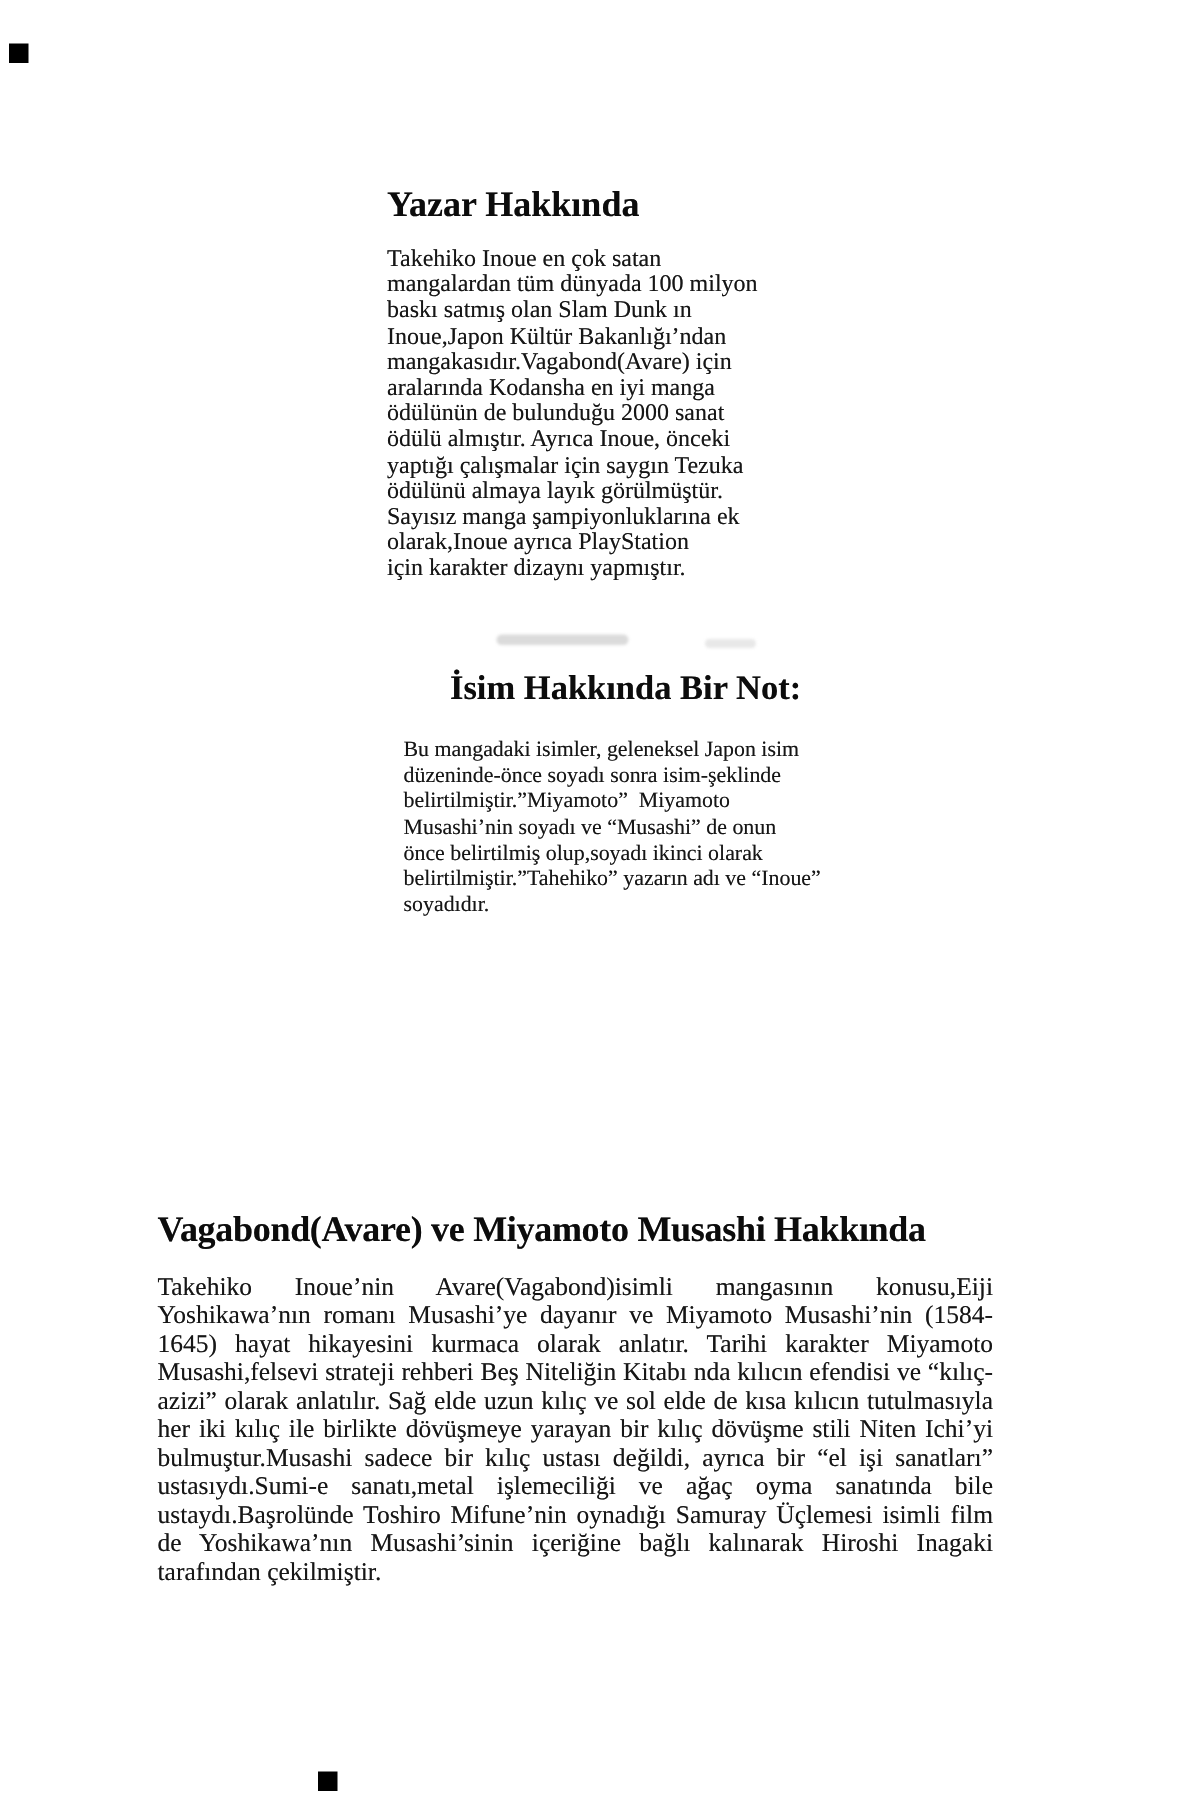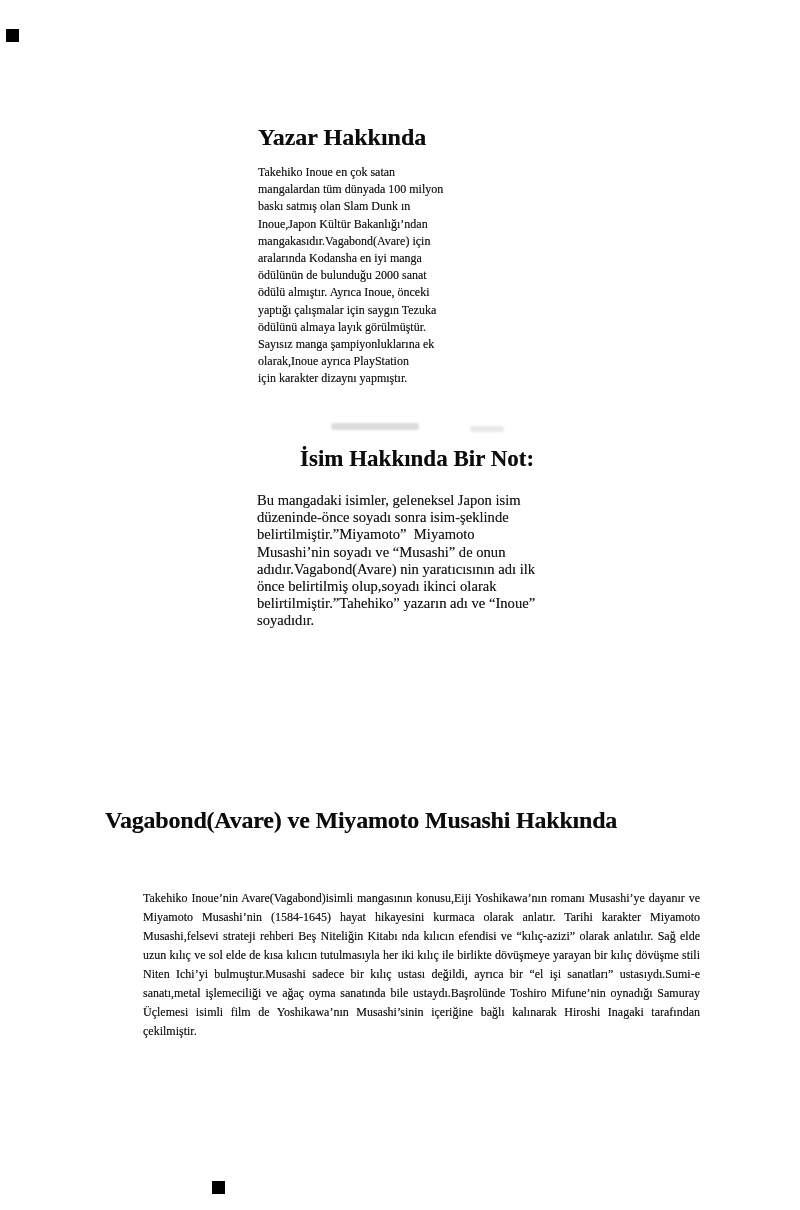--- a/index.html
+++ b/index.html
@@ -21,31 +21,30 @@
   }
   #author-heading   { left: 258px; top: 123px; font-size: 24px; line-height: 28px; }
   #namenote-heading { left: 257px; top: 445px; font-size: 23px; line-height: 28px; margin-left: 43px; }
   #vagabond-heading {
     left: 105px; top: 805px; width: 557px;
     font-size: 24px; line-height: 30px;
     letter-spacing: -0.2px;
   }
 
   #author-body { left: 258px; top: 164px; width: 262px; }
-  #author-body .tline { font-size: 12px; line-height: 17.2px; white-space: pre; }
+  #author-body .tline { font-size: 16px; line-height: 17.2px; white-space: pre; }
 
   #namenote-body { left: 257px; top: 492px; width: 280px; }
-  #namenote-body .tline { font-size: 14.6px; line-height: 17.2px; white-space: pre; }
+  #namenote-body .tline { font-size: 14.6px; line-height: 17.2px; white-space: pre; margin-left: 12px; }
 
   #vagabond-body {
-    left: 105px; top: 889px; width: 557px;
-    font-size: 12px; line-height: 19px;
+    left: 105px; top: 848px; width: 557px;
+    font-size: 17px; line-height: 19px;
     text-align: justify;
     text-justify: inter-word;
-    margin-left: 38px;
   }
 
   .smudge {
     background: rgba(125,125,125,0.28);
     border-radius: 4px;
     filter: blur(1.2px);
   }
   #smudge-1 { left: 331px; top: 423px; width: 88px; height: 7px; }
   #smudge-2 { left: 470px; top: 426px; width: 34px; height: 6px; background: rgba(140,140,140,0.2); }
 
@@ -80,21 +79,20 @@
 <div class="abs smudge" id="smudge-1"></div>
 <div class="abs smudge" id="smudge-2"></div>
 
 <div class="abs heading" id="namenote-heading">İsim Hakkında Bir Not:</div>
 
 <div class="abs" id="namenote-body">
     <div class="tline">Bu mangadaki isimler, geleneksel Japon isim</div>
     <div class="tline">düzeninde-önce soyadı sonra isim-şeklinde</div>
     <div class="tline">belirtilmiştir.”Miyamoto”  Miyamoto</div>
     <div class="tline">Musashi’nin soyadı ve “Musashi” de onun</div>
-    <div class="tline">adıdır.Vagabond(Avare) nin yaratıcısının adı ilk</div>
     <div class="tline">önce belirtilmiş olup,soyadı ikinci olarak</div>
     <div class="tline">belirtilmiştir.”Tahehiko” yazarın adı ve “Inoue”</div>
     <div class="tline">soyadıdır.</div>
   </div>
 
 <div class="abs heading" id="vagabond-heading">Vagabond(Avare) ve Miyamoto Musashi Hakkında</div>
 
 <div class="abs" id="vagabond-body">Takehiko Inoue’nin Avare(Vagabond)isimli mangasının konusu,Eiji Yoshikawa’nın romanı Musashi’ye dayanır ve Miyamoto Musashi’nin (1584-1645) hayat hikayesini kurmaca olarak anlatır. Tarihi karakter Miyamoto Musashi,felsevi strateji rehberi Beş Niteliğin Kitabı nda kılıcın efendisi ve “kılıç-azizi” olarak anlatılır. Sağ elde uzun kılıç ve sol elde de kısa kılıcın tutulmasıyla her iki kılıç ile birlikte dövüşmeye yarayan bir kılıç dövüşme stili Niten Ichi’yi bulmuştur.Musashi sadece bir kılıç ustası değildi, ayrıca bir “el işi sanatları” ustasıydı.Sumi-e sanatı,metal işlemeciliği ve ağaç oyma sanatında bile ustaydı.Başrolünde Toshiro Mifune’nin oynadığı Samuray Üçlemesi isimli film de Yoshikawa’nın Musashi’sinin içeriğine bağlı kalınarak Hiroshi Inagaki tarafından çekilmiştir.</div>
 
 </body></html>

